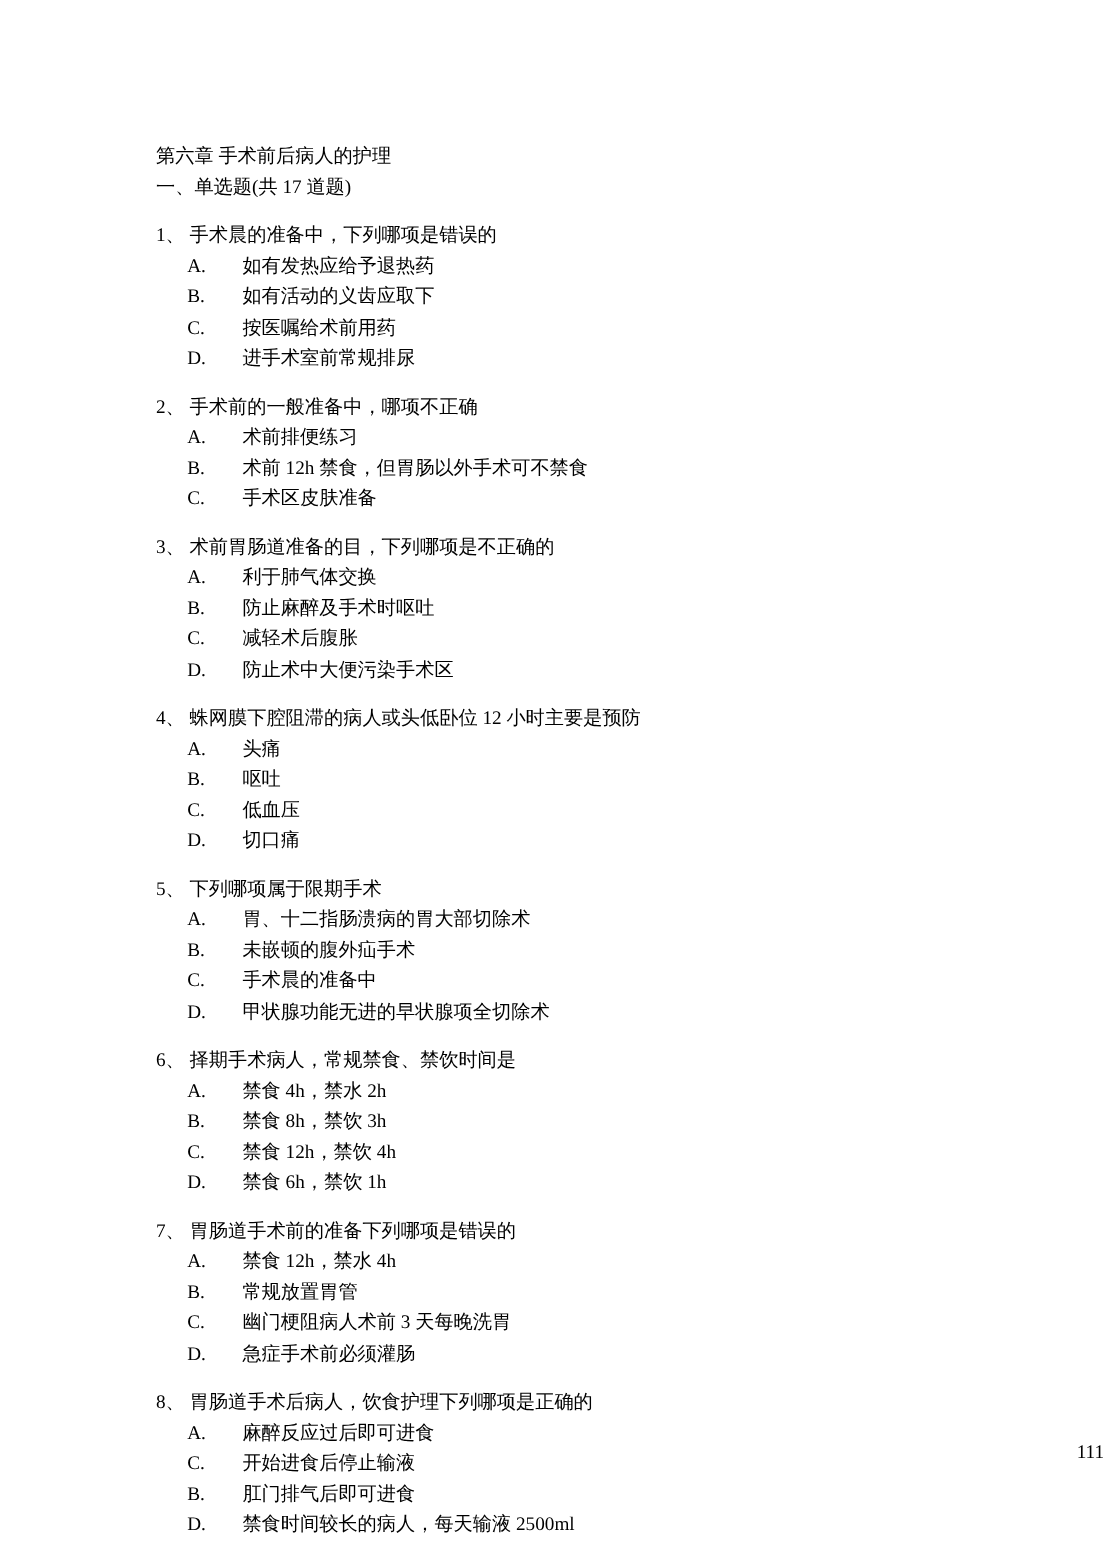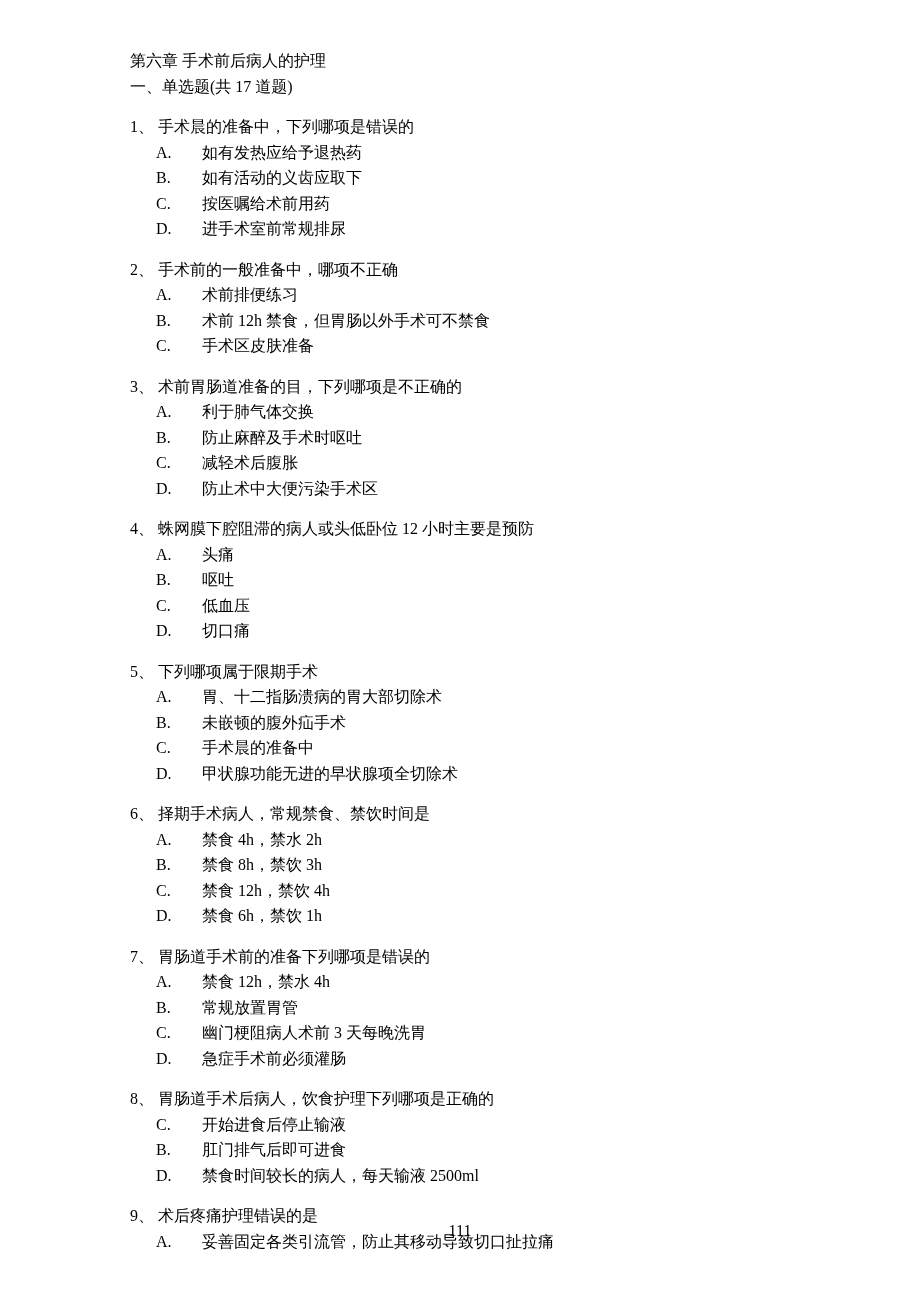--- a/index.html
+++ b/index.html
@@ -5,21 +5,21 @@
   @page { margin: 0; }
   html, body {
     margin: 0;
     padding: 0;
     background: #ffffff;
   }
   .page {
     width: 920px;
     height: 1302px;
     box-sizing: border-box;
-    padding: 48px 130px 0 130px;
+    padding: 118px 130px 0 130px;
     font-family: "SimSun", "宋体", serif;
     font-size: 16px;
     color: #000;
     line-height: 25.5px;
     position: relative;
   }
   .title {
     font-size: 16px;
   }
   .section {
@@ -31,24 +31,24 @@
   }
   .option-line {
     padding-left: 26px;
   }
   .option-label {
     display: inline-block;
     width: 46px;
   }
   .page-number {
     position: absolute;
-    bottom: 59px;
+    bottom: 79px;
     left: 0;
     width: 100%;
-    text-align: center;
+    text-align: right;
     font-family: "Times New Roman", serif;
     font-size: 16px;
   }
 </style>
 </head>
 <body>
 
 <div class="page">
   <div class="title">第六章 手术前后病人的护理</div>
   <div class="section">一、单选题(共 17 道题)</div>
@@ -81,20 +81,21 @@
       <div class="option-line"><span class="option-label">A.</span><span>禁食 4h，禁水 2h</span></div>
       <div class="option-line"><span class="option-label">B.</span><span>禁食 8h，禁饮 3h</span></div>
       <div class="option-line"><span class="option-label">C.</span><span>禁食 12h，禁饮 4h</span></div>
       <div class="option-line"><span class="option-label">D.</span><span>禁食 6h，禁饮 1h</span></div>
       <div class="question-line"><span>7、 </span><span>胃肠道手术前的准备下列哪项是错误的</span></div>
       <div class="option-line"><span class="option-label">A.</span><span>禁食 12h，禁水 4h</span></div>
       <div class="option-line"><span class="option-label">B.</span><span>常规放置胃管</span></div>
       <div class="option-line"><span class="option-label">C.</span><span>幽门梗阻病人术前 3 天每晚洗胃</span></div>
       <div class="option-line"><span class="option-label">D.</span><span>急症手术前必须灌肠</span></div>
       <div class="question-line"><span>8、 </span><span>胃肠道手术后病人，饮食护理下列哪项是正确的</span></div>
+      <div class="option-line"><span class="option-label">A.</span><span>麻醉反应过后即可进食</span></div>
       <div class="option-line"><span class="option-label">C.</span><span>开始进食后停止输液</span></div>
       <div class="option-line"><span class="option-label">B.</span><span>肛门排气后即可进食</span></div>
       <div class="option-line"><span class="option-label">D.</span><span>禁食时间较长的病人，每天输液 2500ml</span></div>
       <div class="question-line"><span>9、 </span><span>术后疼痛护理错误的是</span></div>
       <div class="option-line"><span class="option-label">A.</span><span>妥善固定各类引流管，防止其移动导致切口扯拉痛</span></div>
     </div>
   <div class="page-number">111</div>
 </div>
 
 </body></html>

